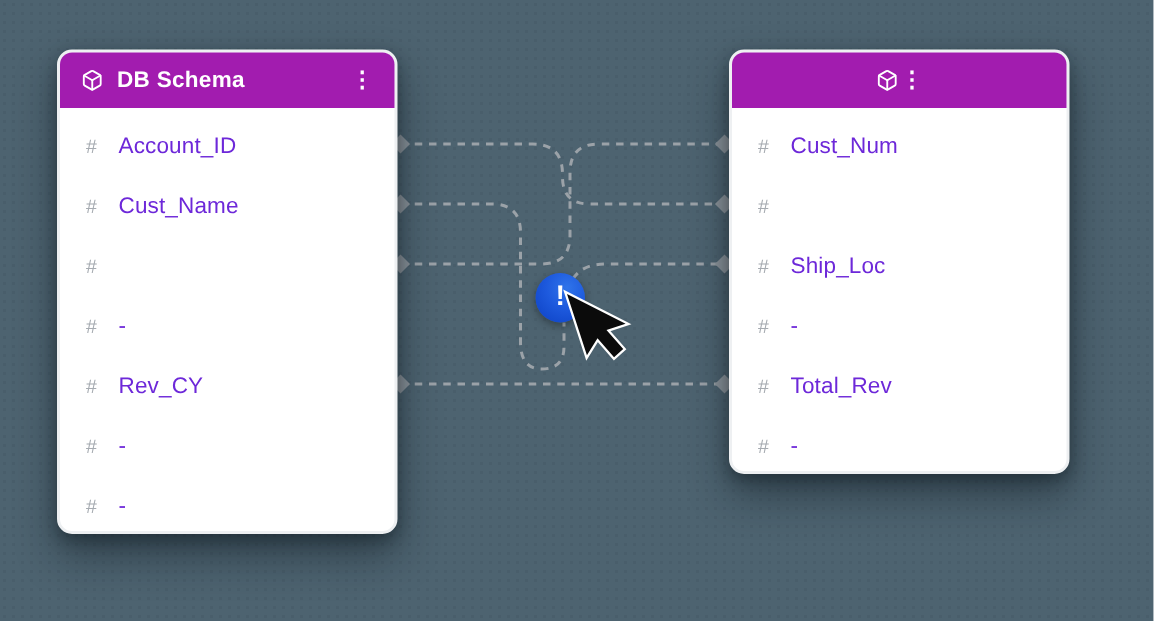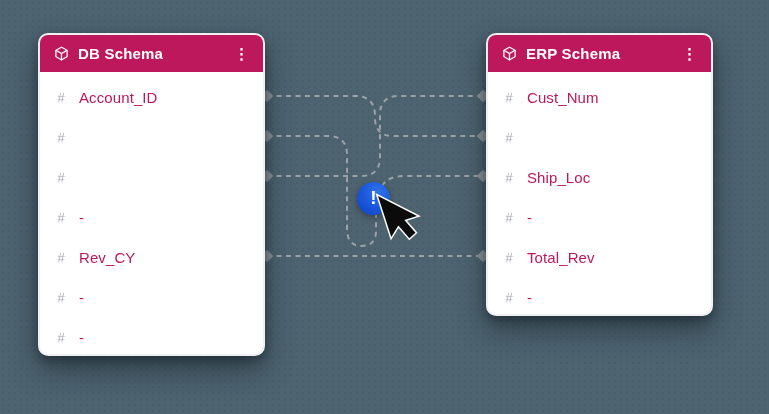--- a/index.html
+++ b/index.html
@@ -18,29 +18,29 @@
   .wire{fill:none;stroke:#9ba2a8;stroke-width:2;stroke-dasharray:5 4.5;}
   .endpoint{fill:#8d959c;}
   .panel{
     position:absolute;z-index:2;background:#ffffff;border:2px solid #eef0f2;
     border-radius:10px;box-sizing:border-box;
     box-shadow:0 14px 28px rgba(10,20,26,.45), 0 4px 10px rgba(10,20,26,.35);
   }
   .panel.left{left:38px;top:33px;width:227px;height:323px;}
   .panel.right{left:486px;top:33px;width:227px;height:283px;}
   .panel-header{
-    height:37px;background:#be185d;border-radius:8px 8px 0 0;
+    height:37px;background:#a21caf;border-radius:8px 8px 0 0;
     display:flex;align-items:center;padding:0 12px 0 14px;color:#ffffff;justify-content:center;
   }
   .panel-title{font-size:15px;font-weight:600;letter-spacing:.2px;margin-left:9px;flex:1;}
   .kebab{font-size:15px;font-weight:700;color:#ffffff;cursor:pointer;padding:0 2px;line-height:1;}
   .fields{list-style:none;margin:0;padding:5px 0 0 0;}
   .field-row{height:40px;display:flex;align-items:center;padding:0 16px;gap:13px;}
   .hash{color:#a6abb1;font-size:13px;width:10px;text-align:center;}
-  .fname{color:#be185d;font-size:15px;letter-spacing:.1px;}
+  .fname{color:#6d28d9;font-size:15px;letter-spacing:.1px;}
   .badge{
     position:absolute;z-index:3;left:357px;top:182px;width:33px;height:33px;border-radius:50%;
     background:radial-gradient(circle at 64% 30%, #2f74ea 0%, #1d59dd 45%, #0c40c2 100%);
     display:flex;align-items:center;justify-content:center;
     box-shadow:0 2px 6px rgba(0,0,0,.35);
   }
   .badge span{color:#ffffff;font-size:19px;font-weight:700;line-height:1;transform:translateY(-1px);}
   .cursor-layer{position:absolute;inset:0;z-index:4;pointer-events:none;}
   .cursor-arrow{fill:#0b0b0b;stroke:#ffffff;stroke-width:3;paint-order:stroke;stroke-linejoin:miter;}
   .hdr-icon{flex:none;}
@@ -77,20 +77,21 @@
       <span class="panel-title">DB Schema</span>
       <span class="kebab">⋮</span>
     </header>
     <ul class="fields">
       <li class="field-row">
         <span class="hash">#</span>
         <span class="fname">Account_ID</span>
       </li>
       <li class="field-row">
         <span class="hash">#</span>
+        <span class="fname">Cust_Name</span>
       </li>
       <li class="field-row">
         <span class="hash">#</span>
       </li>
       <li class="field-row">
         <span class="hash">#</span>
         <span class="fname">-</span>
       </li>
       <li class="field-row">
         <span class="hash">#</span>
@@ -107,21 +108,20 @@
     </ul>
   </section>
 
   <section class="panel right">
     <header class="panel-header">
       <svg class="hdr-icon" width="15" height="15" viewBox="0 0 24 24" fill="none" stroke="#ffffff" stroke-width="2" stroke-linejoin="round" stroke-linecap="round">
         <path d="M21 16V8a2 2 0 0 0-1-1.73l-7-4a2 2 0 0 0-2 0l-7 4A2 2 0 0 0 3 8v8a2 2 0 0 0 1 1.73l7 4a2 2 0 0 0 2 0l7-4A2 2 0 0 0 21 16z"></path>
         <polyline points="3.27 6.96 12 12.01 20.73 6.96"></polyline>
         <line x1="12" y1="22.08" x2="12" y2="12"></line>
       </svg>
-      <span class="panel-title">ERP Schema</span>
       <span class="kebab">⋮</span>
     </header>
     <ul class="fields">
       <li class="field-row">
         <span class="hash">#</span>
         <span class="fname">Cust_Num</span>
       </li>
       <li class="field-row">
         <span class="hash">#</span>
       </li>

